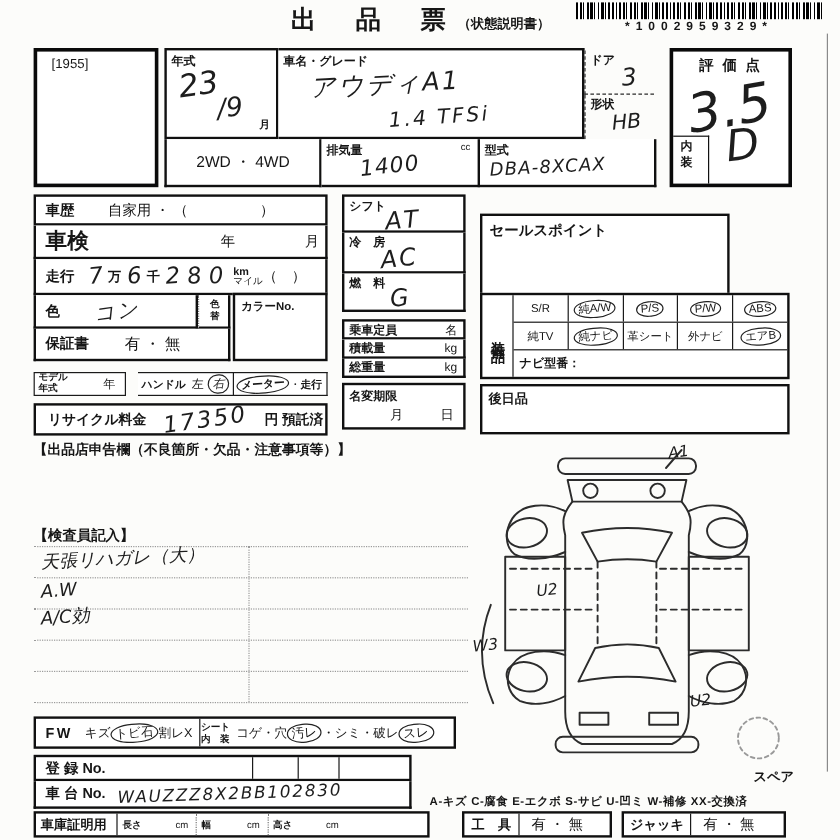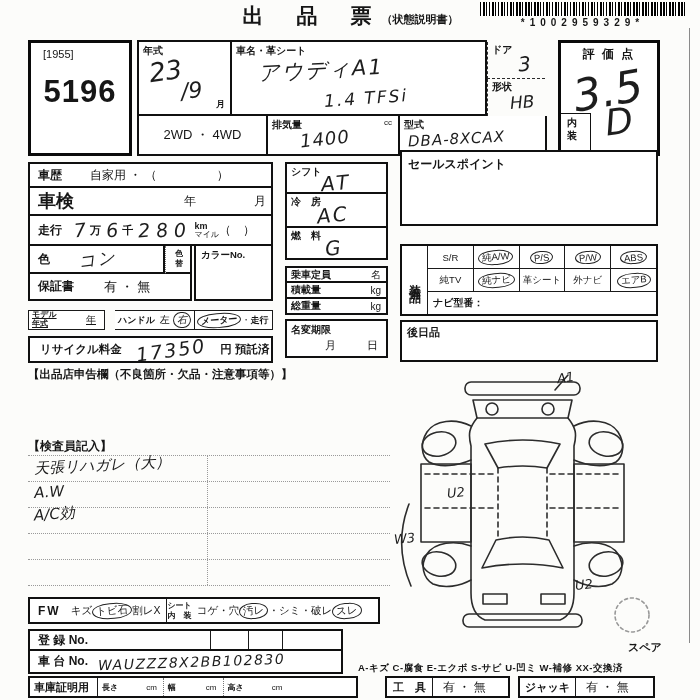--- a/index.html
+++ b/index.html
@@ -31,31 +31,30 @@
   <div class="abs" style="left:228px;top:2px;width:245px;height:26px;display:flex;align-items:baseline;justify-content:center;gap:4px;">
     <span style="font-size:21px;font-weight:bold;letter-spacing:6px;">出　品　票</span>
     <span style="font-size:11px;font-weight:bold;">（状態説明書）</span>
   </div>
   <div class="abs barcode" style="left:480px;top:2px;width:205px;height:14px;"></div>
   <div class="abs" style="left:480px;top:17px;width:205px;text-align:center;font-size:10px;font-weight:bold;letter-spacing:5px;">*1002959329*</div>
   <div class="abs" style="left:689px;top:28px;width:1px;height:615px;background:#8a8a8a;"></div>
 
   <div class="abs b3" style="left:28px;top:40px;width:104px;height:116px;">
     <div style="font-size:11px;margin:5px 0 0 12px;">[1955]</div>
-    <div style="font-size:31px;font-weight:bold;text-align:center;margin-top:14px;letter-spacing:1px;">5196</div>
   </div>
 
   <div class="abs b2" style="left:137px;top:40px;width:95px;height:76px;">
     <span class="lb" style="position:absolute;left:4px;top:2px;">年式</span>
     <span class="hw" style="position:absolute;left:10px;top:14px;font-size:26px;transform:rotate(-8deg);">23</span>
     <span class="hw" style="position:absolute;left:42px;top:36px;font-size:22px;transform:rotate(-6deg);">/9</span>
     <span style="position:absolute;right:5px;bottom:3px;font-size:9px;font-weight:bold;">月</span>
   </div>
   <div class="abs b2" style="left:232px;top:40px;width:255px;height:76px;border-left:none;">
-    <span class="lb" style="position:absolute;left:4px;top:2px;">車名・革シート</span>
+    <span class="lb" style="position:absolute;left:4px;top:2px;">車名・グレード</span>
     <span class="hw" style="position:absolute;left:26px;top:14px;font-size:21px;transform:rotate(-3deg);letter-spacing:2px;">アウディA1</span>
     <span class="hw" style="position:absolute;left:92px;top:46px;font-size:17px;transform:rotate(-4deg);letter-spacing:2px;">1.4 TFSi</span>
   </div>
   <div class="abs dashL dashB" style="left:487px;top:42px;width:58px;height:37px;">
     <span class="lb" style="position:absolute;left:4px;top:1px;">ドア</span>
     <span class="hw" style="position:absolute;left:30px;top:10px;font-size:20px;transform:rotate(-5deg);">3</span>
   </div>
   <div class="abs dashL" style="left:487px;top:79px;width:58px;height:37px;">
     <span class="lb" style="position:absolute;left:4px;top:1px;">形状</span>
     <span class="hw" style="position:absolute;left:22px;top:13px;font-size:17px;transform:rotate(-5deg);">HB</span>
@@ -114,21 +113,21 @@
     <span style="font-size:8px;font-weight:bold;width:10px;line-height:1.2;font-family:Liberation Serif, serif;">色替</span>
   </div>
   <div class="abs b2" style="left:194px;top:244px;width:79px;height:57px;">
     <span class="lb" style="position:absolute;left:5px;top:3px;font-size:9.5px;">カラーNo.</span>
   </div>
   <div class="abs b2 row" style="left:28px;top:274px;width:164px;height:27px;border-top:none;">
     <span class="lb" style="font-size:12px;margin-left:8px;">保証書</span>
     <span style="font-size:13px;margin-left:30px;">有 ・ 無</span>
   </div>
 
-  <div class="abs b row" style="left:28px;top:310px;width:77px;height:20px;text-decoration:underline;">
+  <div class="abs b row" style="left:28px;top:310px;width:77px;height:20px;">
     <span style="font-size:8px;font-weight:bold;width:26px;line-height:1.1;margin-left:3px;display:inline-block;">モデル年式</span>
     <span style="font-size:10px;margin-left:28px;">年</span>
   </div>
   <div class="abs b row" style="left:115px;top:310px;width:80px;height:20px;border-left:none;">
     <span style="font-size:9px;font-weight:bold;margin-left:3px;">ハンドル</span>
     <span style="font-size:10px;margin-left:5px;">左</span>
     <span class="oval hw" style="font-size:10px;margin-left:3px;">右</span>
   </div>
   <div class="abs b row" style="left:195px;top:310px;width:78px;height:20px;border-left:none;">
     <span class="oval" style="font-size:9px;font-weight:bold;margin-left:2px;">メーター</span>
@@ -166,21 +165,21 @@
   <div class="abs b2 row" style="left:285px;top:299px;width:103px;height:16px;border-top:none;">
     <span class="lb" style="margin-left:4px;font-size:10px;">総重量</span>
     <span style="margin-left:auto;margin-right:5px;font-size:10px;">kg</span>
   </div>
   <div class="abs b2" style="left:285px;top:319px;width:103px;height:39px;">
     <span class="lb" style="position:absolute;left:4px;top:2px;">名変期限</span>
     <span style="position:absolute;left:38px;bottom:3px;font-size:11px;">月</span>
     <span style="position:absolute;right:8px;bottom:3px;font-size:11px;">日</span>
   </div>
 
-  <div class="abs b2" style="left:400px;top:150px;width:258px;height:76px;">
+  <div class="abs b2" style="left:400px;top:178px;width:208px;height:76px;">
     <span style="position:absolute;left:6px;top:4px;font-size:12px;font-weight:bold;">セールスポイント</span>
   </div>
 
   <div class="abs b2" style="left:400px;top:244px;width:258px;height:72px;display:flex;">
     <div class="ctr" style="width:26px;border-right:1.7px solid #1a1a1a;">
       <span class="vert" style="font-size:12px;font-weight:bold;">装備品</span>
     </div>
     <div style="flex:1;display:flex;flex-direction:column;">
       <div style="flex:1;display:flex;border-bottom:1.4px solid #1a1a1a;">
         <div class="ctr" style="flex:1;">

